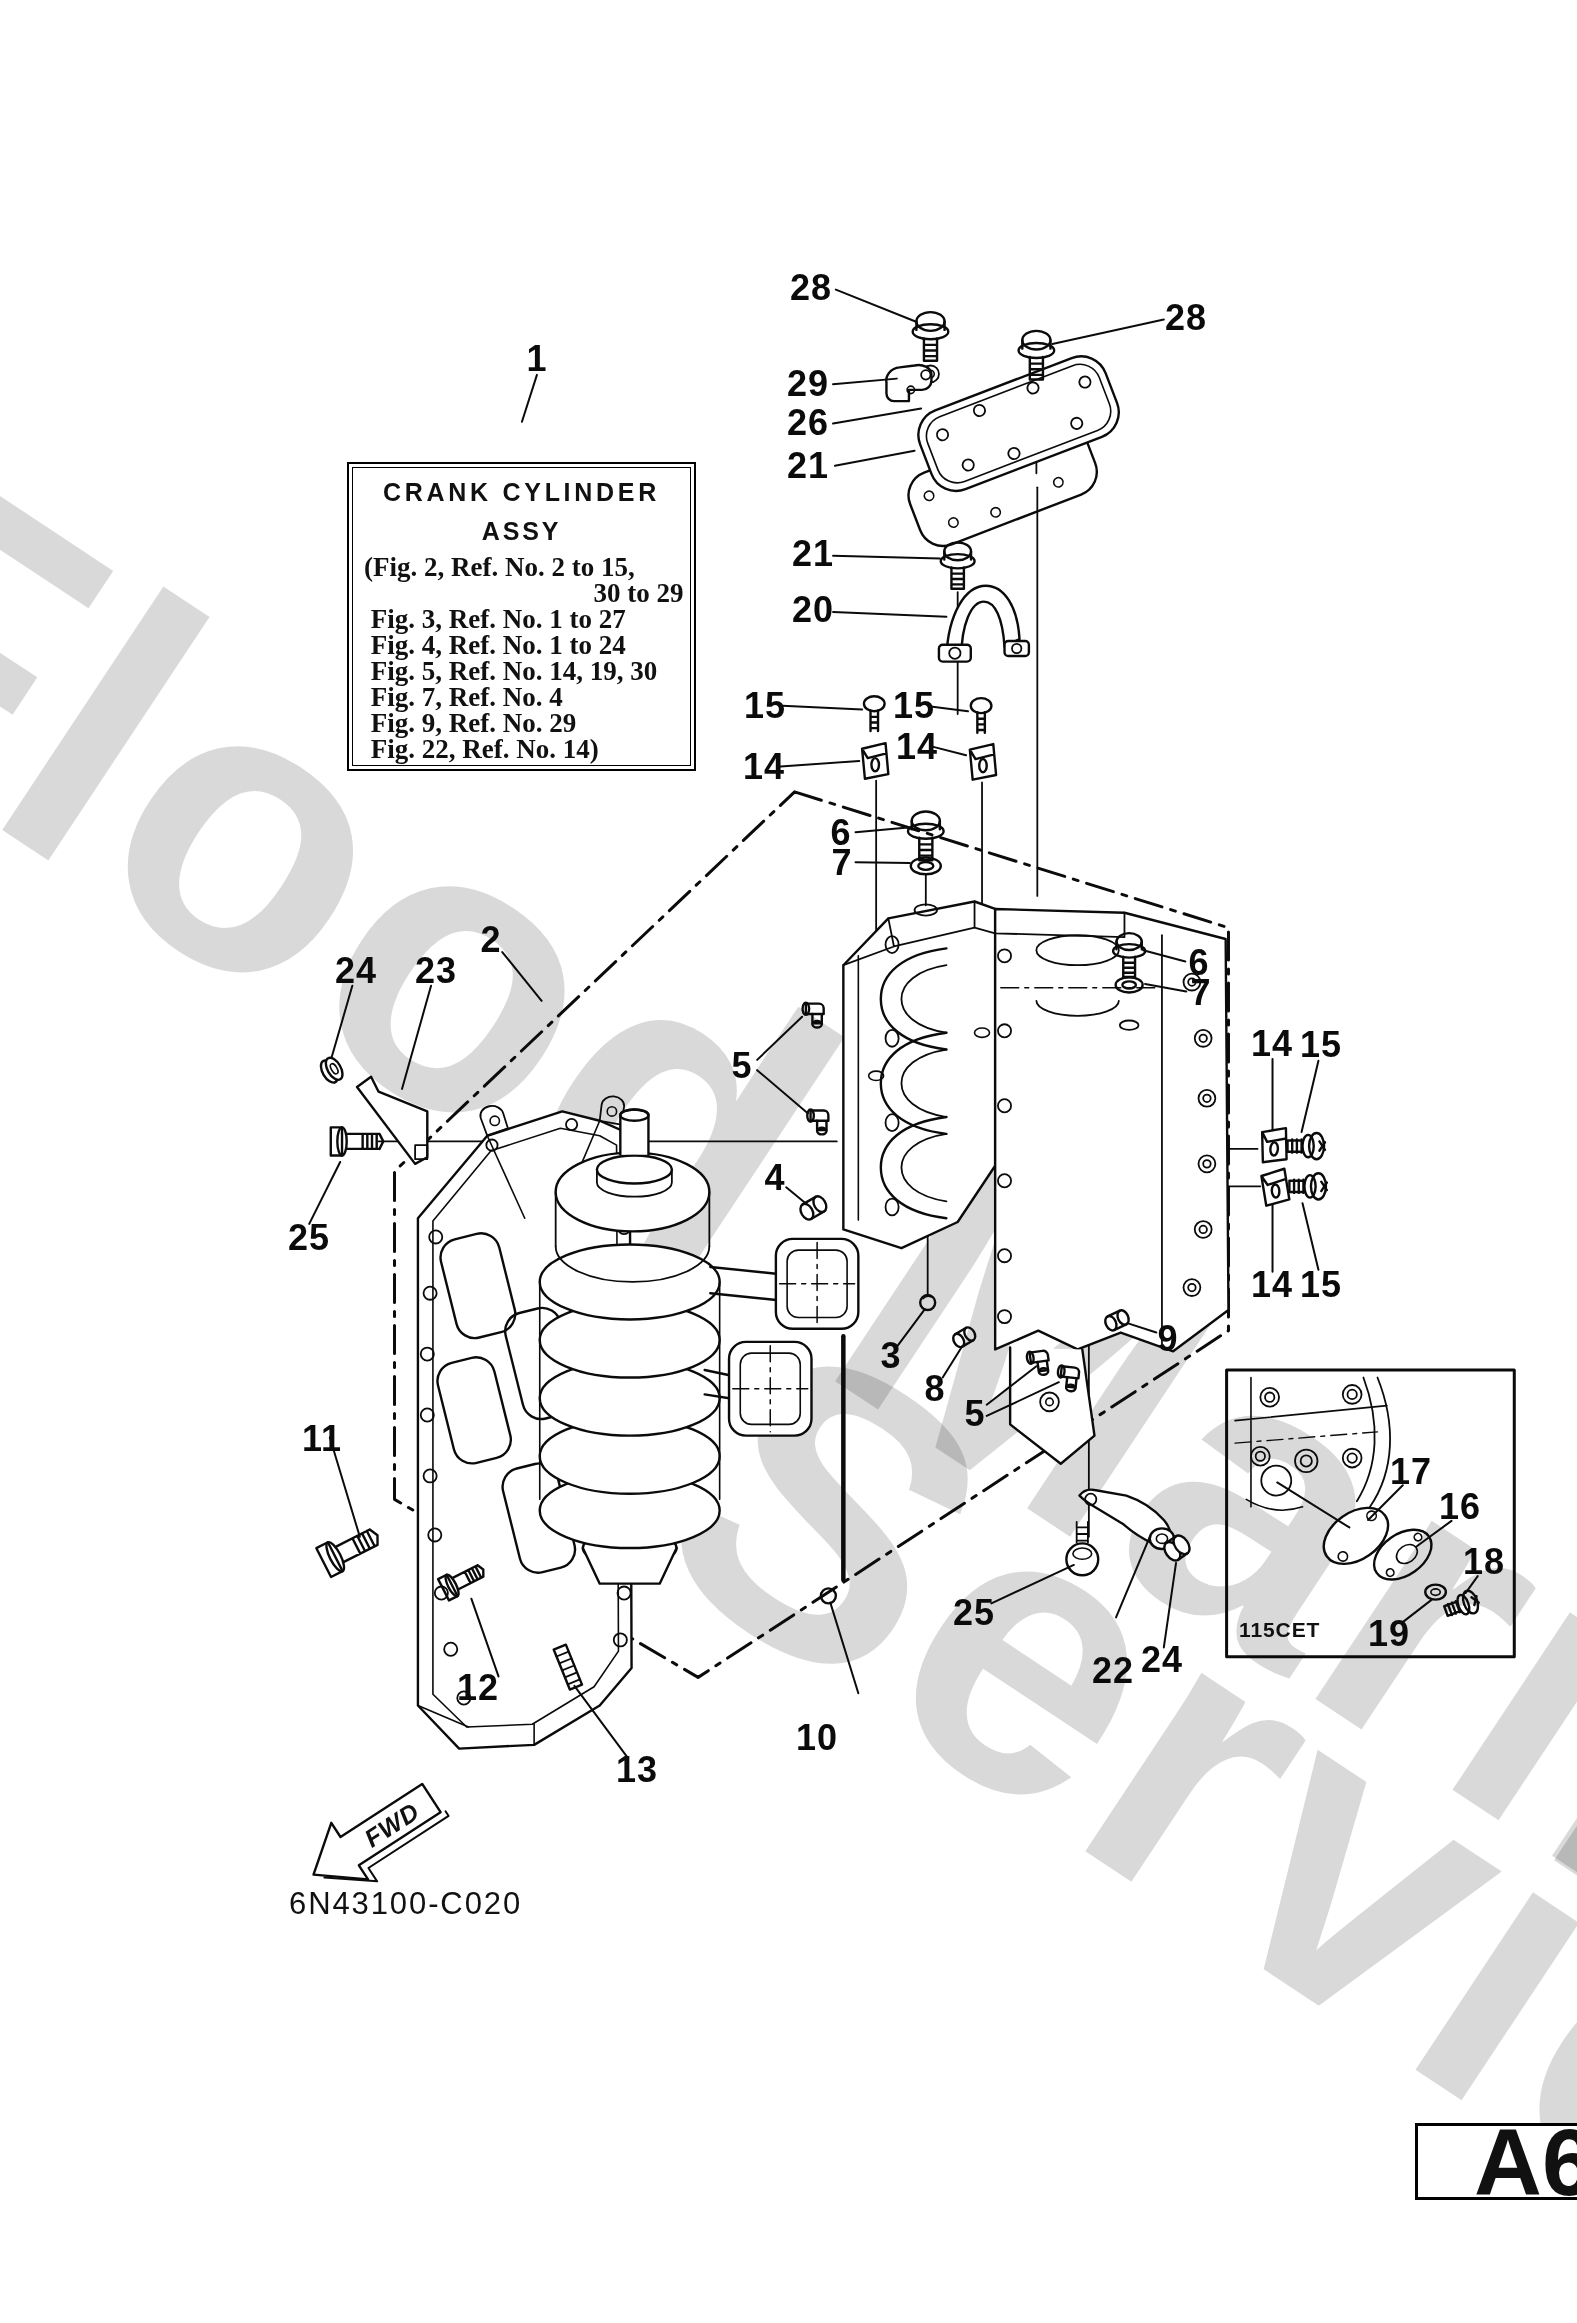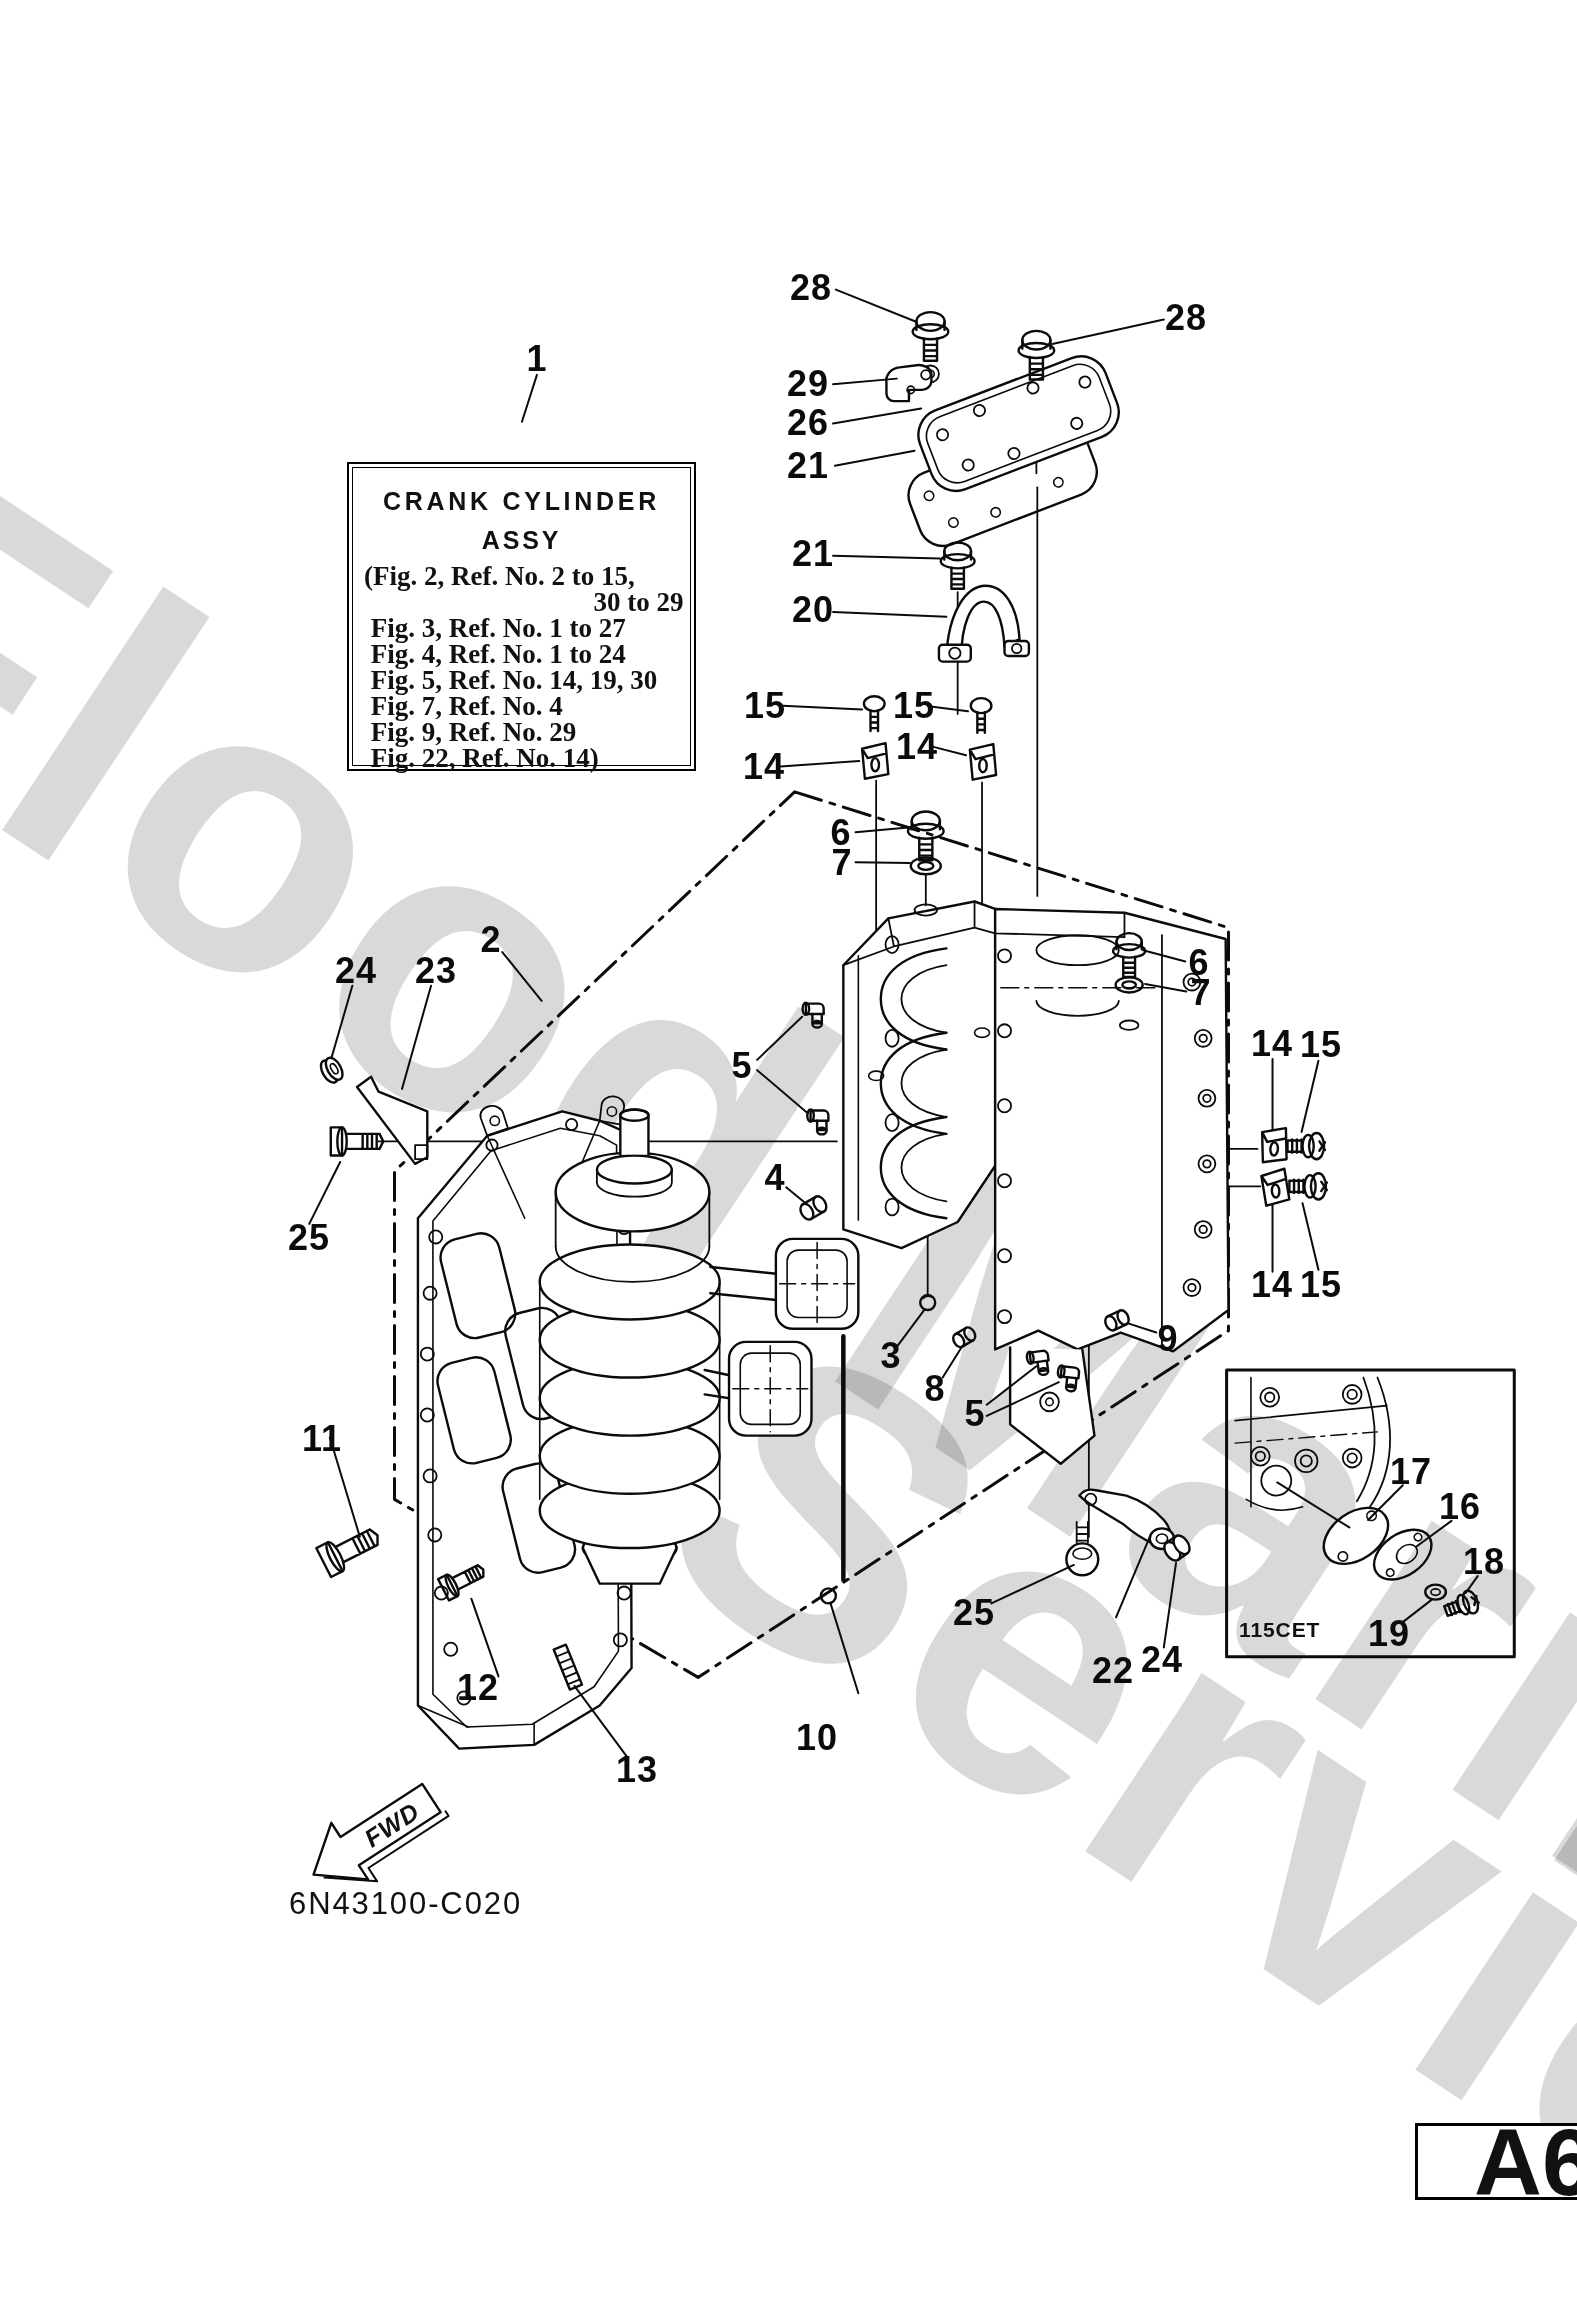--- a/index.html
+++ b/index.html
@@ -8,21 +8,21 @@
   .wm{position:absolute;font-weight:700;white-space:nowrap;color:rgba(0,0,0,0.15);
       transform-origin:0 0;z-index:1;letter-spacing:7.5px;}
   .wm1{left:-28px;top:365px;font-size:403px;transform:rotate(33.5deg);}
   .wm2{left:843px;top:1246px;font-size:403px;transform:rotate(33.5deg);}
   .art{position:absolute;left:0;top:0;z-index:2;}
   .txt-layer{position:absolute;inset:0;z-index:3;}
   .callout{position:absolute;transform:translate(-50%,-50%);font-size:36px;font-weight:700;
            letter-spacing:0.9px;color:#0b0b0b;white-space:nowrap;}
   .infobox{position:absolute;left:347px;top:462px;width:349px;height:309px;box-sizing:border-box;
            border:2.8px solid #000;background:#fff;padding:2.8px;}
-  .infobox-inner{border:1.9px solid #000;height:100%;box-sizing:border-box;padding-top:19px;}
+  .infobox-inner{border:1.9px solid #000;height:100%;box-sizing:border-box;padding-top:10px;}
   .ib-title{text-align:center;font-size:25px;font-weight:700;letter-spacing:3.7px;}
   .ib-title2{text-align:center;font-size:25px;font-weight:700;letter-spacing:2.8px;margin-top:10.3px;}
   .fig-lines{margin-top:8.4px;padding-left:11.2px;font-size:27px;font-weight:700;line-height:26px;font-family:Liberation Serif, serif;}
   .fig-line{white-space:pre;}
   .code115{position:absolute;left:1239px;top:1618px;font-size:21px;font-weight:700;letter-spacing:0.9px;}
   .footer-code{position:absolute;left:289px;top:1886px;font-size:31px;font-weight:500;letter-spacing:1.9px;}
   .fwd-label{position:absolute;left:392px;top:1825px;transform:translate(-50%,-50%) rotate(-33deg);
              font-size:25px;font-weight:700;font-style:italic;letter-spacing:0.9px;}
   .a6box{position:absolute;left:1415px;top:2123px;width:171px;height:77px;box-sizing:border-box;
          border:3.7px solid #000;background:#fff;overflow:hidden;}

